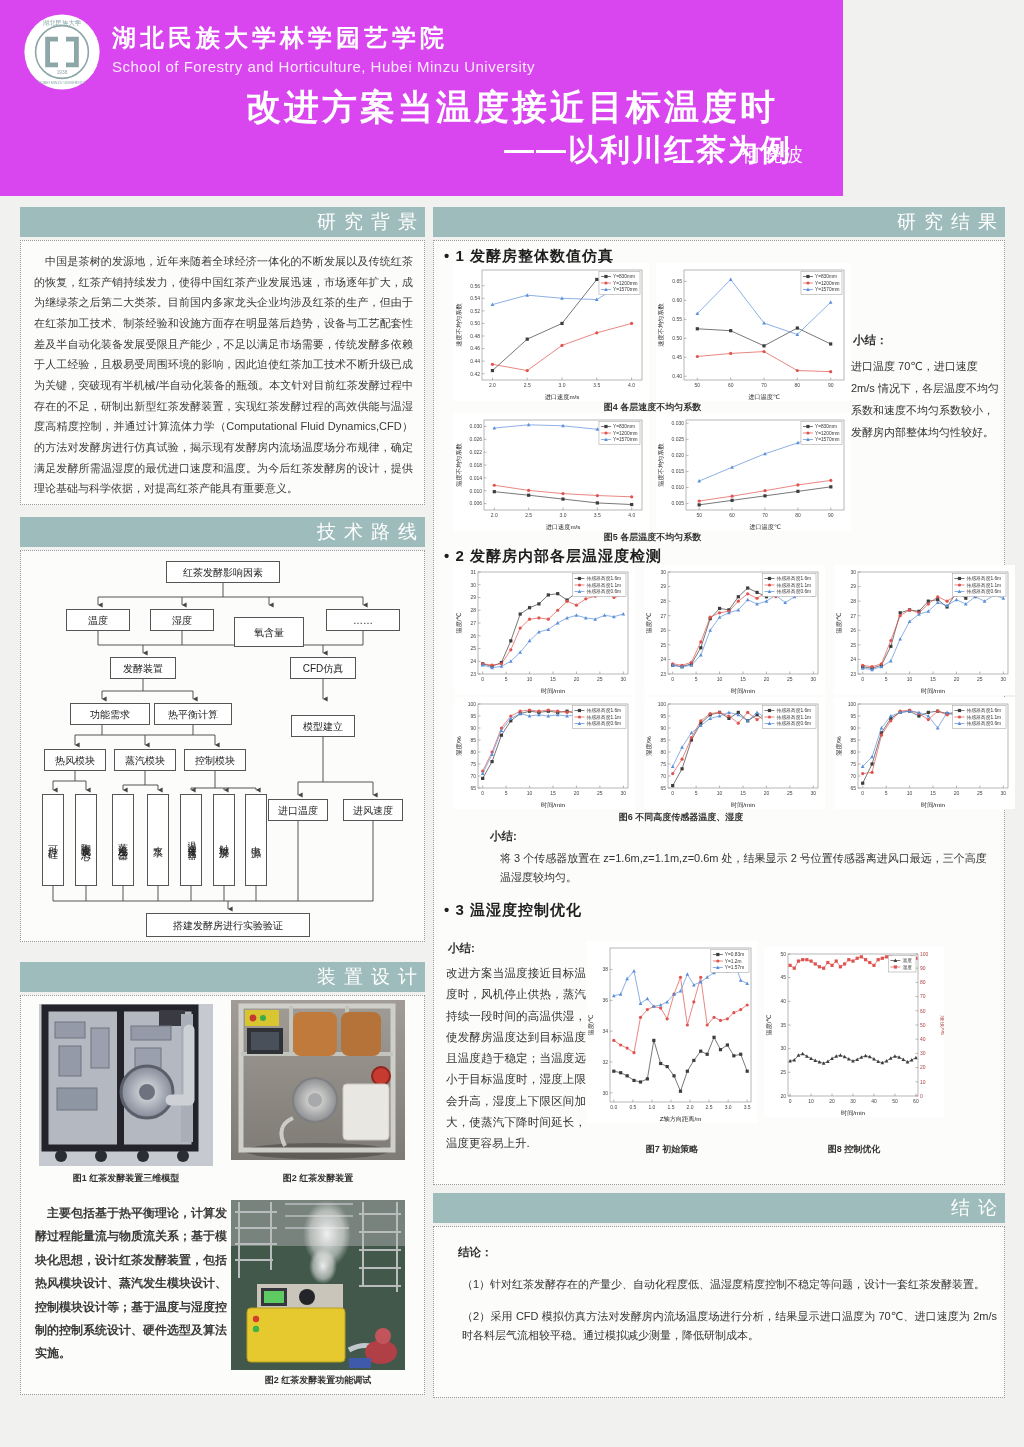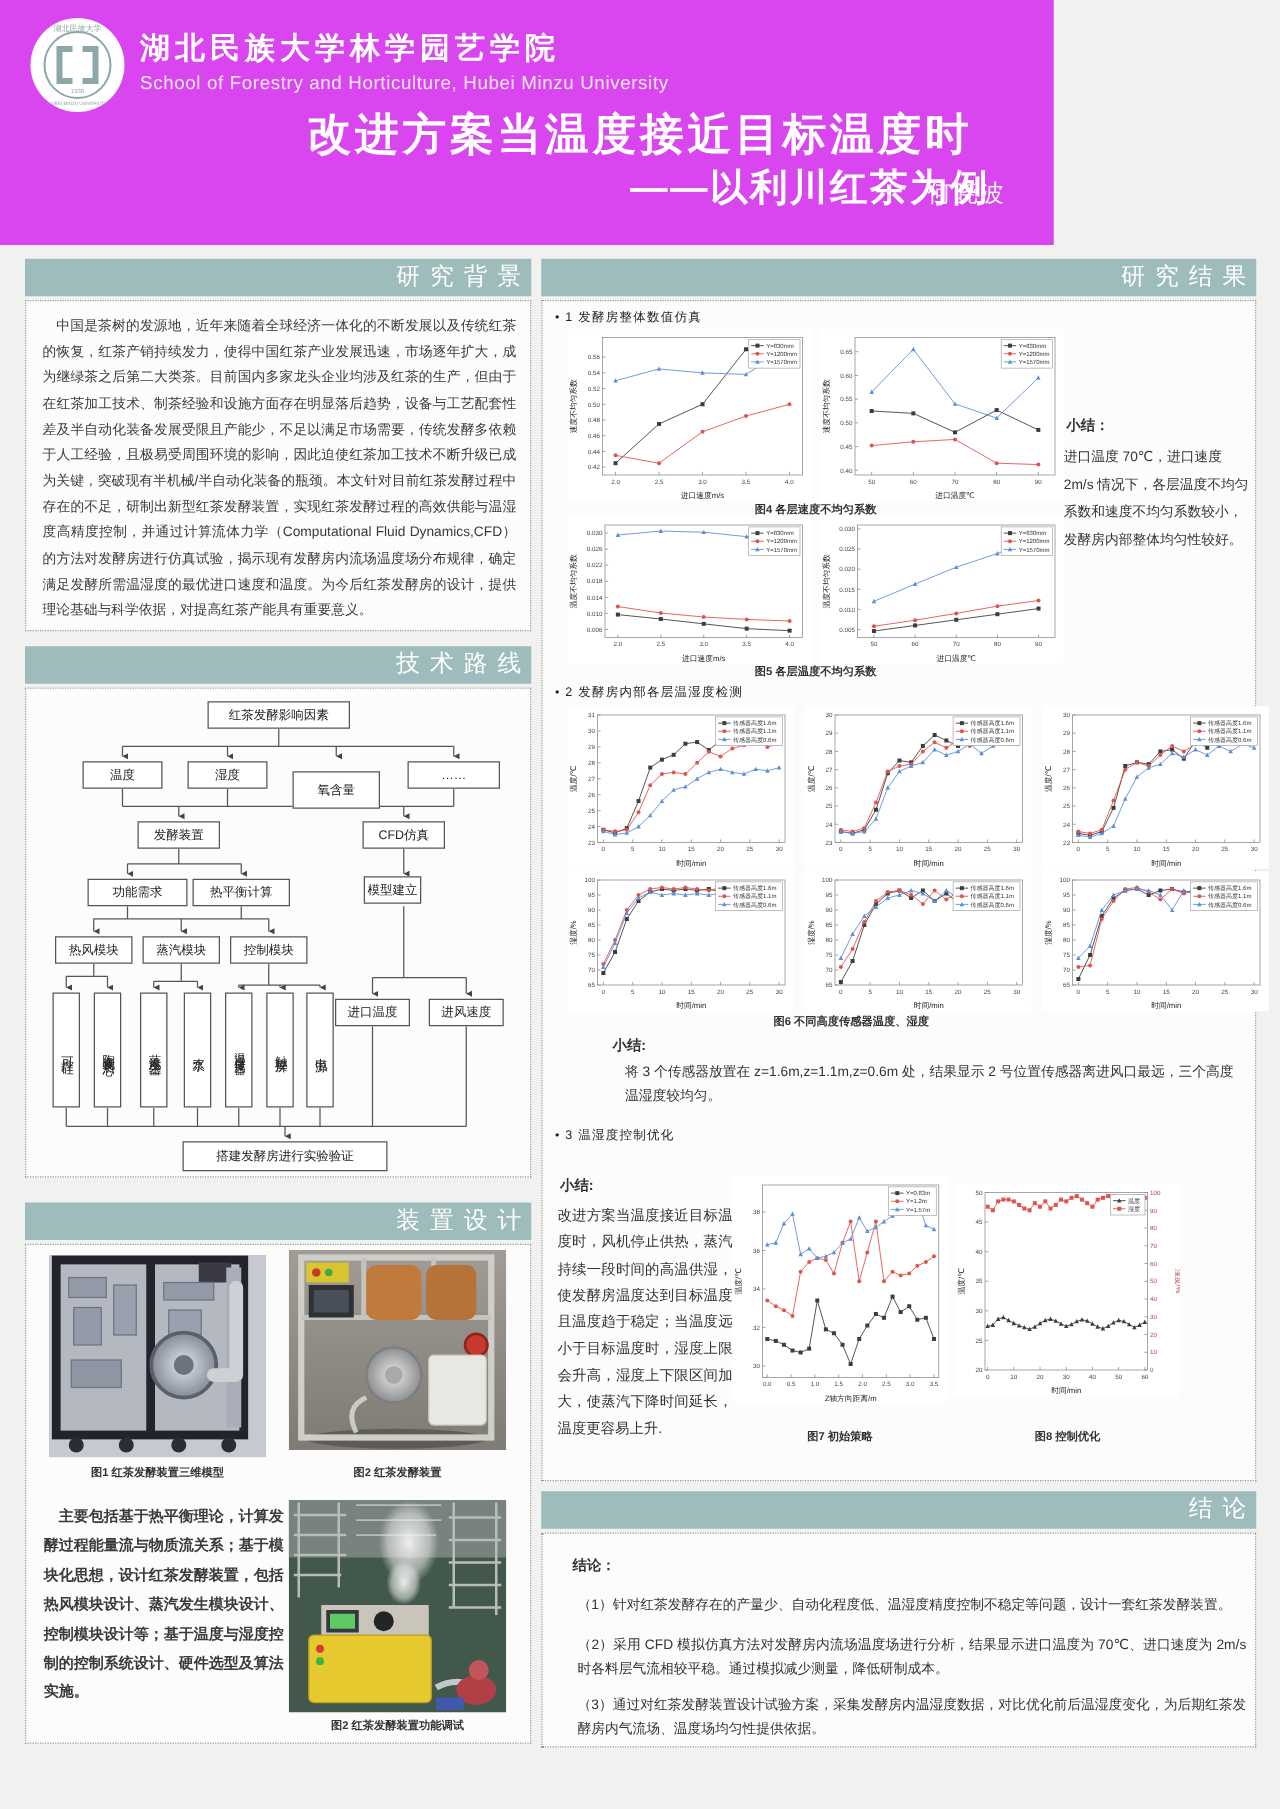--- a/index.html
+++ b/index.html
@@ -8,21 +8,21 @@
   #header{position:absolute;left:0;top:0;width:843px;height:196px;background:#d946ef}
   .logo{position:absolute;left:22px;top:12px}
   .school-cn{position:absolute;left:112px;top:22px;font-size:24px;color:#fff;letter-spacing:4px;font-weight:600}
   .school-en{position:absolute;left:112px;top:58px;font-size:15px;color:rgba(255,255,255,.88);letter-spacing:.5px}
   .title1{position:absolute;left:0;top:84px;width:1024px;text-align:center;font-size:35px;font-weight:bold;color:#fff;letter-spacing:3px}
   .title2{position:absolute;left:0;top:130px;width:792px;text-align:right;font-size:30px;font-weight:bold;color:#fff;letter-spacing:2px}
   .author{position:absolute;right:38px;top:142px;font-size:19px;color:#fff;letter-spacing:2px}
   .bar{position:absolute;height:30px;background:#9fbcbc;color:#fff;text-align:right;font-size:19px;line-height:30px;letter-spacing:8px;font-weight:500}
   .panel{position:absolute;background:#fcfcfb;border:1px dotted #999}
   .bodytext{font-size:11px;line-height:1.88;color:#3a3a3a;text-align:justify;font-weight:500}
-  .rh{position:absolute;font-size:10px;font-weight:normal;color:#1e1e1e;letter-spacing:1px}
+  .rh{position:absolute;font-size:15px;font-weight:bold;color:#1e1e1e;letter-spacing:1px}
   .cap{position:absolute;font-size:9px;color:#333;text-align:center;font-weight:600}
   .sum{position:absolute;font-size:11px;color:#333;line-height:2.0;font-weight:500}
   .sumlab{position:absolute;font-size:11.5px;color:#333;font-weight:600}
   svg.chart{position:absolute;background:#fff}
   svg text{font-family:inherit}
   .flow{position:absolute;left:7px;top:6px;width:390px;height:382px}
   .fnode{position:absolute;background:#fff;border:1px solid #555;display:flex;align-items:center;justify-content:center;font-size:10px;color:#222;text-align:center;line-height:1.1}
   .vnode{writing-mode:vertical-rl;text-orientation:upright;letter-spacing:2px}
   .photo{position:absolute}
   .conc{position:absolute;font-size:11px;line-height:1.75;color:#333;font-weight:500;text-align:justify}
@@ -97,21 +97,21 @@
     </svg>
     <div class="fnode" style="left:138px;top:4px;width:114px;height:22px">红茶发酵影响因素</div>
     <div class="fnode" style="left:38px;top:52px;width:64px;height:22px">温度</div>
     <div class="fnode" style="left:122px;top:52px;width:64px;height:22px">湿度</div>
     <div class="fnode" style="left:206px;top:60px;width:70px;height:30px">氧含量</div>
     <div class="fnode" style="left:298px;top:52px;width:74px;height:22px">……</div>
     <div class="fnode" style="left:82px;top:100px;width:66px;height:22px">发酵装置</div>
     <div class="fnode" style="left:262px;top:100px;width:66px;height:22px">CFD仿真</div>
     <div class="fnode" style="left:42px;top:146px;width:80px;height:22px">功能需求</div>
     <div class="fnode" style="left:126px;top:146px;width:78px;height:22px">热平衡计算</div>
-    <div class="fnode" style="left:263px;top:144px;width:46px;height:22px">模型建立</div>
+    <div class="fnode" style="left:263px;top:158px;width:64px;height:22px">模型建立</div>
     <div class="fnode" style="left:16px;top:192px;width:62px;height:22px">热风模块</div>
     <div class="fnode" style="left:86px;top:192px;width:62px;height:22px">蒸汽模块</div>
     <div class="fnode" style="left:156px;top:192px;width:62px;height:22px">控制模块</div>
     <div class="fnode vnode" style="left:14px;top:237px;width:22px;height:92px">可控硅</div>
     <div class="fnode vnode" style="left:47px;top:237px;width:22px;height:92px">陶瓷发热芯</div>
     <div class="fnode vnode" style="left:84px;top:237px;width:22px;height:92px">蒸汽发生器</div>
     <div class="fnode vnode" style="left:119px;top:237px;width:22px;height:92px">水泵</div>
     <div class="fnode vnode" style="left:152px;top:237px;width:22px;height:92px;font-size:9px">温湿度传感器</div>
     <div class="fnode vnode" style="left:185px;top:237px;width:22px;height:92px">触摸屏</div>
     <div class="fnode vnode" style="left:217px;top:237px;width:22px;height:92px">电源</div>
@@ -1273,14 +1273,13 @@
     </svg>
   <div class="cap" style="left:152px;top:902px;width:172px">图7 初始策略</div>
   <div class="cap" style="left:330px;top:902px;width:180px">图8 控制优化</div>
 </div>
 
 <div class="bar" style="left:433px;top:1193px;width:572px">结论</div>
 <div class="panel" style="left:433px;top:1226px;width:572px;height:172px">
   <div class="sumlab" style="left:24px;top:18px">结论：</div>
   <p class="conc" style="left:28px;top:48px;width:530px">（1）针对红茶发酵存在的产量少、自动化程度低、温湿度精度控制不稳定等问题，设计一套红茶发酵装置。</p>
   <p class="conc" style="left:28px;top:80px;width:535px">（2）采用 CFD 模拟仿真方法对发酵房内流场温度场进行分析，结果显示进口温度为 70℃、进口速度为 2m/s 时各料层气流相较平稳。通过模拟减少测量，降低研制成本。</p>
-  <p class="conc" style="left:28px;top:128px;width:535px">（3）通过对红茶发酵装置设计试验方案，采集发酵房内温湿度数据，对比优化前后温湿度变化，为后期红茶发酵房内气流场、温度场均匀性提供依据。</p>
 </div>
 
 </body></html>

